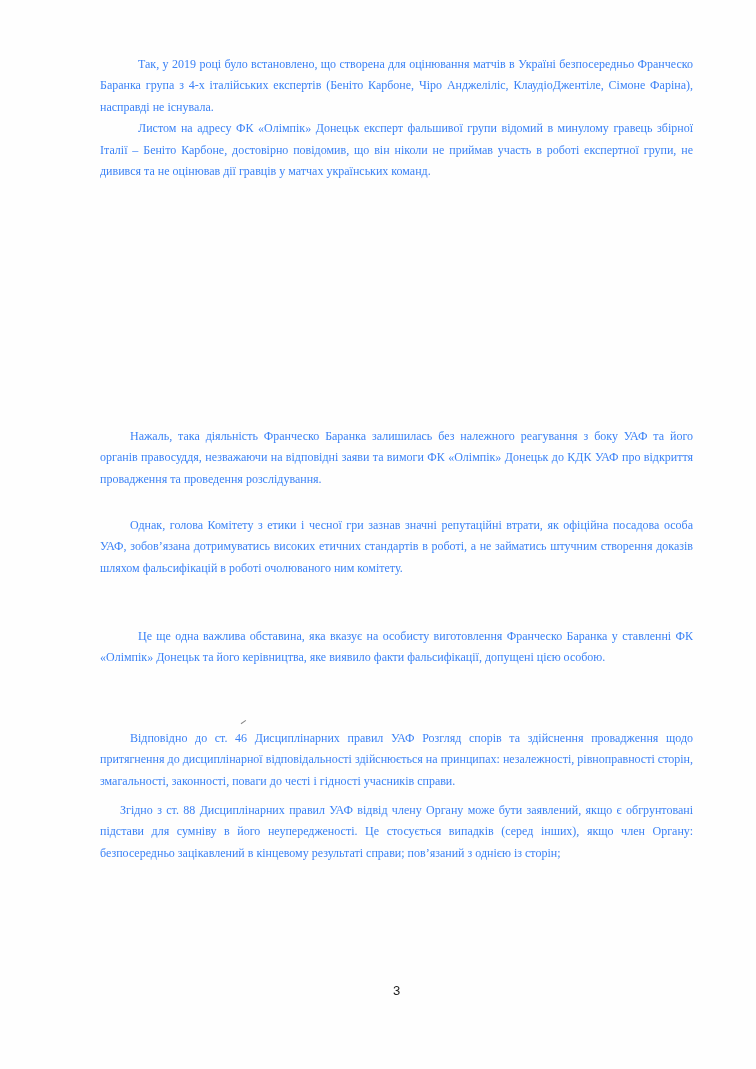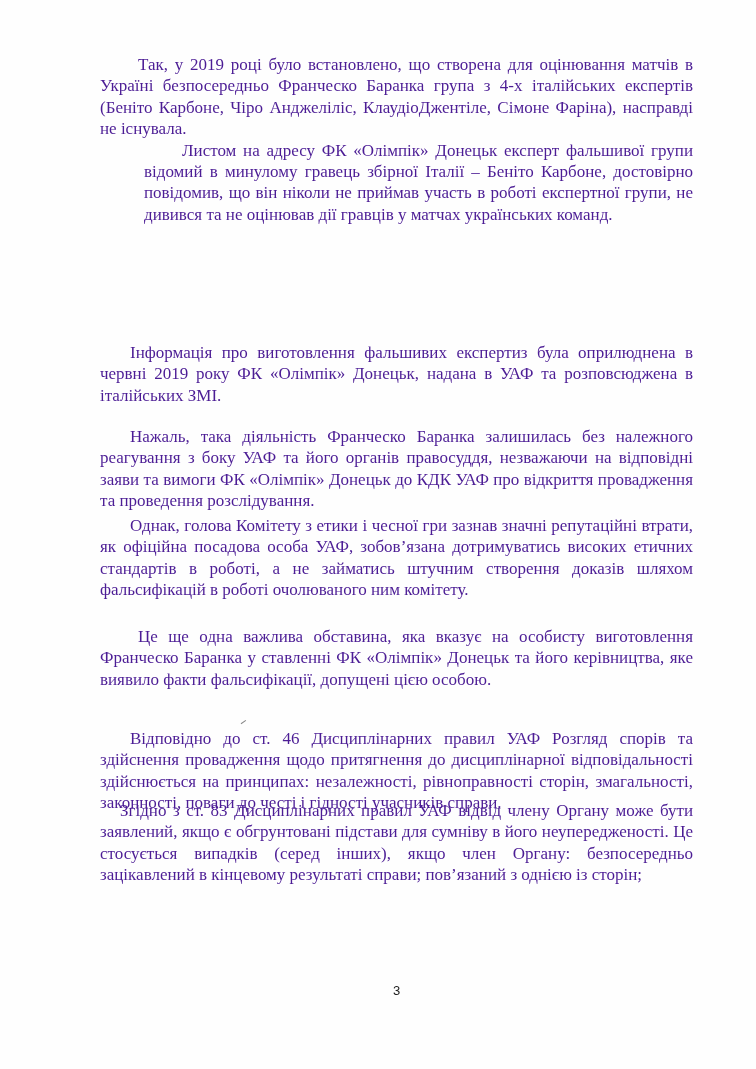--- a/index.html
+++ b/index.html
@@ -4,68 +4,65 @@
 <style>
   html, body { margin: 0; padding: 0; background: #ffffff; }
   body { width: 756px; height: 1069px; position: relative; overflow: hidden; }
   .page {
     position: absolute; left: 0; top: 0; width: 756px; height: 1069px;
     background: #fefefe;
   }
   .body-text {
     position: absolute; left: 100px; width: 593px;
     font-family: "Liberation Serif", "DejaVu Serif", serif;
-    font-size: 17px; line-height: 21.4px; color: #4c1d95;
+    font-size: 12px; line-height: 21.4px; color: #3b82f6;
     text-align: justify;
   }
   .para { margin: 0; text-indent: 0; }
   .para.i2 { text-indent: 38px; }
   .para.i3 { text-indent: 30px; }
   .para.i4 { text-indent: 20px; }
-  .para.i5 { text-indent: 38px; margin-left: 44px; }
+  .para.i5 { text-indent: 38px; }
   .page-number {
     position: absolute; left: 393px; top: 983px;
     font-family: "Liberation Sans", "DejaVu Sans", sans-serif;
     font-size: 13px; color: #222;
   }
   .pen-mark {
     position: absolute; left: 239px; top: 717px; width: 6px; height: 5px;
     border-bottom: 1.2px solid #888; transform: rotate(-35deg);
   }
 </style>
 </head>
 <body>
 
 <div class="page">
   <div class="body-text" style="top:54px">
     <p class="para i2">Так, у 2019  році було  встановлено, що  створена  для оцінювання матчів в Україні безпосередньо  Франческо Баранка  група з 4-х італійських експертів (Беніто  Карбоне,  Чіро  Анджеліліс,  КлаудіоДжентіле,  Сімоне  Фаріна), насправді не існувала.</p>
     <p class="para i5">Листом  на  адресу  ФК  «Олімпік»  Донецьк  експерт  фальшивої  групи відомий  в  минулому  гравець  збірної  Італії  –  Беніто  Карбоне,   достовірно повідомив, що він ніколи не приймав участь в роботі експертної групи, не дивився та не оцінював дії гравців у  матчах українських команд.</p>
   </div>
 
 
-  <div class="body-text" style="top:342px">
-    <p class="para i3">Інформація про виготовлення фальшивих експертиз була оприлюднена в червні   2019 року  ФК «Олімпік» Донецьк,  надана в УАФ та розповсюджена в італійських ЗМІ.</p>
-  </div>
 
   <div class="body-text" style="top:515px">
     <p class="para i3">Однак, голова Комітету з етики і чесної гри зазнав значні репутаційні втрати, як офіційна посадова особа  УАФ, зобов’язана дотримуватись високих етичних стандартів в роботі, а не займатись штучним створення доказів шляхом фальсифікацій в роботі  очолюваного ним комітету.</p>
   </div>
 
   <div class="body-text" style="top:426px">
     <p class="para i3">Нажаль, така діяльність Франческо Баранка залишилась без належного реагування з боку УАФ та його органів правосуддя, незважаючи на  відповідні заяви та вимоги ФК «Олімпік» Донецьк до КДК УАФ про відкриття провадження та проведення розслідування.</p>
   </div>
 
   <div class="body-text" style="top:626px">
     <p class="para i2">Це ще одна важлива обставина, яка вказує на особисту  виготовлення Франческо Баранка у ставленні ФК «Олімпік» Донецьк та його керівництва, яке виявило  факти  фальсифікації, допущені цією особою.</p>
   </div>
 
   <div class="body-text" style="top:728px">
     <p class="para i3">Відповідно до ст.  46 Дисциплінарних правил  УАФ  Розгляд спорів та здійснення   провадження   щодо   притягнення   до   дисциплінарної відповідальності здійснюється на принципах: незалежності, рівноправності сторін, змагальності, законності, поваги до честі і гідності учасників справи.</p>
   </div>
 
   <div class="pen-mark"></div>
 
   <div class="body-text" style="top:800px">
-    <p class="para i4">Згідно з ст. 83 Дисциплінарних правил УАФ відвід  члену  Органу може бути заявлений, якщо є обгрунтовані підстави для сумніву в його неупередженості. Це стосується випадків (серед інших), якщо член Органу: безпосередньо зацікавлений в кінцевому результаті справи; пов’язаний з однією із сторін;</p>
+    <p class="para i4">Згідно з ст. 88 Дисциплінарних правил УАФ відвід  члену  Органу може бути заявлений, якщо є обгрунтовані підстави для сумніву в його неупередженості. Це стосується випадків (серед інших), якщо член Органу: безпосередньо зацікавлений в кінцевому результаті справи; пов’язаний з однією із сторін;</p>
   </div>
 
   <div class="page-number">3</div>
 </div>
 
 </body></html>

